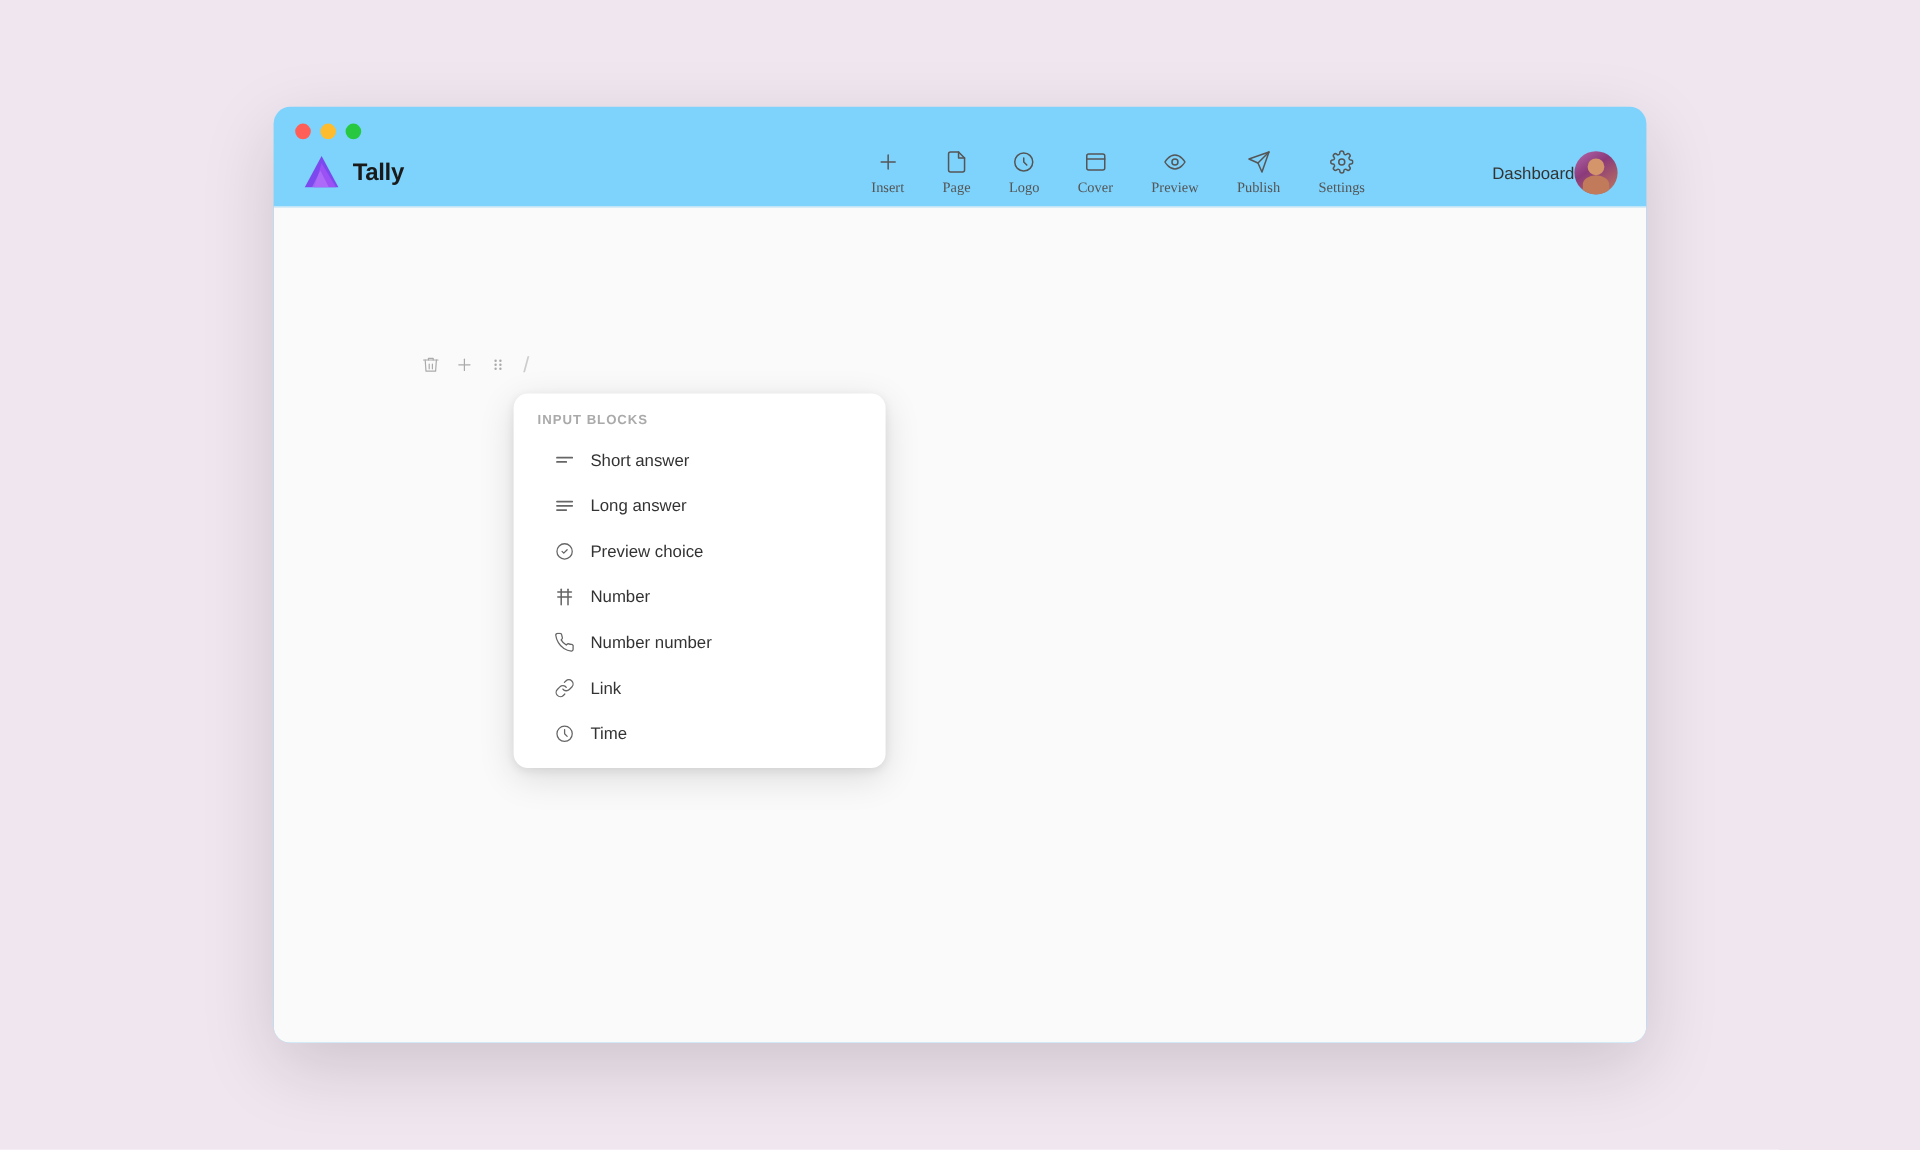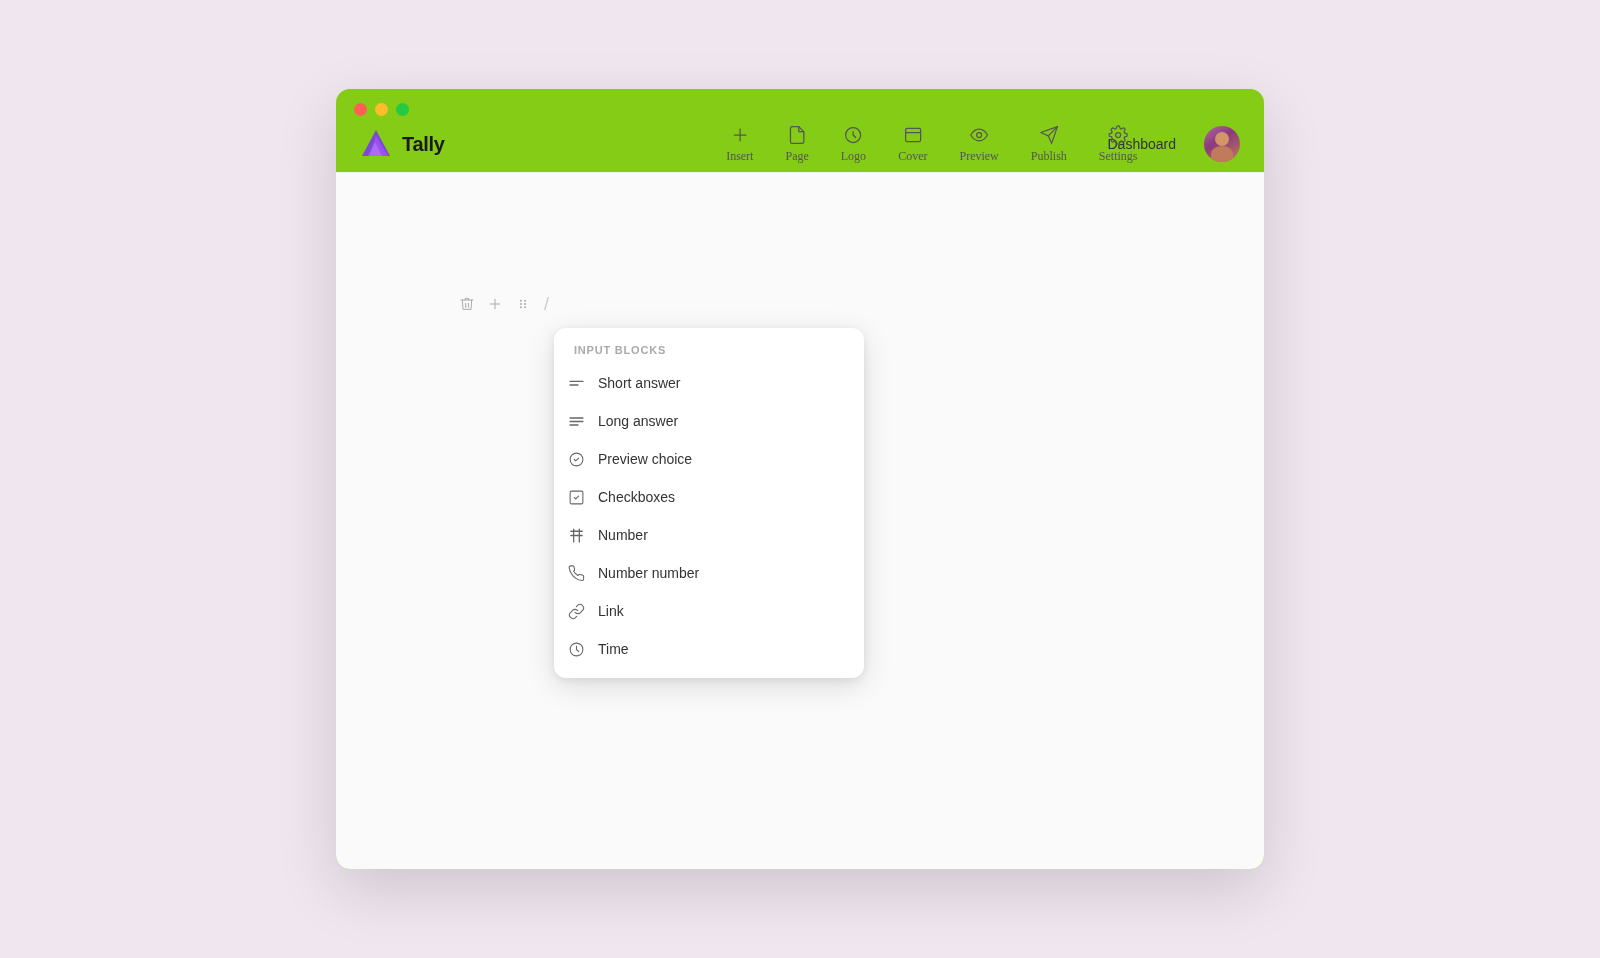--- a/index.html
+++ b/index.html
@@ -8,23 +8,23 @@
       width: 1600px;
       height: 958px;
       background: #f0e6f0;
       display: flex;
       align-items: center;
       justify-content: center;
       font-family: -apple-system, BlinkMacSystemFont, 'Segoe UI', sans-serif;
     }
 
     .window {
-      width: 928px;
+      width: 1144px;
       height: 780px;
-      background: #84cc16;
+      background: #7dd3fc;
       border-radius: 14px;
       box-shadow: 0 20px 60px rgba(0,0,0,0.15);
       display: flex;
       flex-direction: column;
       overflow: hidden;
     }
 
     
     .titlebar {
       display: flex;
@@ -110,21 +110,21 @@
 
     .toolbar-item .label {
       font-size: 12px;
       color: #555;
       font-family: Liberation Serif, serif;
     }
 
     .toolbar-right {
       display: flex;
       align-items: center;
-      gap: 28px;
+      gap: 0;
       margin-left: auto;
     }
 
     .dashboard-link {
       font-size: 14px;
       color: #333;
       cursor: pointer;
       text-decoration: none;
     }
 
@@ -206,21 +206,21 @@
     .block-slash {
       font-size: 18px;
       color: #ccc;
       margin-left: 4px;
     }
 
     
     .dropdown-menu {
       position: absolute;
       top: 155px;
-      left: 218px;
+      left: 200px;
       width: 310px;
       background: #fff;
       border-radius: 12px;
       box-shadow: 0 8px 30px rgba(0,0,0,0.12), 0 2px 8px rgba(0,0,0,0.08);
       padding: 16px 0 10px 0;
       z-index: 100;
     }
 
     .dropdown-section-title {
       font-size: 11px;
@@ -228,21 +228,21 @@
       color: #aaa;
       letter-spacing: 0.8px;
       text-transform: uppercase;
       padding: 0 20px 8px 20px;
     }
 
     .dropdown-item {
       display: flex;
       align-items: center;
       gap: 12px;
-      padding: 9px 12px;
+      padding: 9px 32px;
       cursor: pointer;
       transition: background 0.1s;
     }
 
     .dropdown-item-icon {
       width: 20px;
       height: 20px;
       display: flex;
       align-items: center;
       justify-content: center;
@@ -411,29 +411,20 @@
       <div class="dropdown-item">
         <div class="dropdown-item-icon">
           <svg viewBox="0 0 24 24">
             <circle cx="12" cy="12" r="9"></circle>
             <polyline points="9 12 11 14 15 10"></polyline>
           </svg>
         </div>
         <span class="dropdown-item-label">Preview choice</span>
       </div>
 
-      <div class="dropdown-item">
-        <div class="dropdown-item-icon">
-          <svg viewBox="0 0 24 24">
-            <rect x="3" y="3" width="18" height="18" rx="2"></rect>
-            <polyline points="9 12 11 14 15 10"></polyline>
-          </svg>
-        </div>
-        <span class="dropdown-item-label">Checkboxes</span>
-      </div>
 
       <div class="dropdown-item">
         <div class="dropdown-item-icon">
           <svg viewBox="0 0 24 24" fill="none">
             <line x1="4" y1="6" x2="20" y2="6" stroke="#666" stroke-width="1.8"></line>
             <line x1="4" y1="12" x2="20" y2="12" stroke="#666" stroke-width="1.8"></line>
             <line x1="8" y1="3" x2="8" y2="21" stroke="#666" stroke-width="1.8"></line>
             <line x1="16" y1="3" x2="16" y2="21" stroke="#666" stroke-width="1.8"></line>
           </svg>
         </div>

